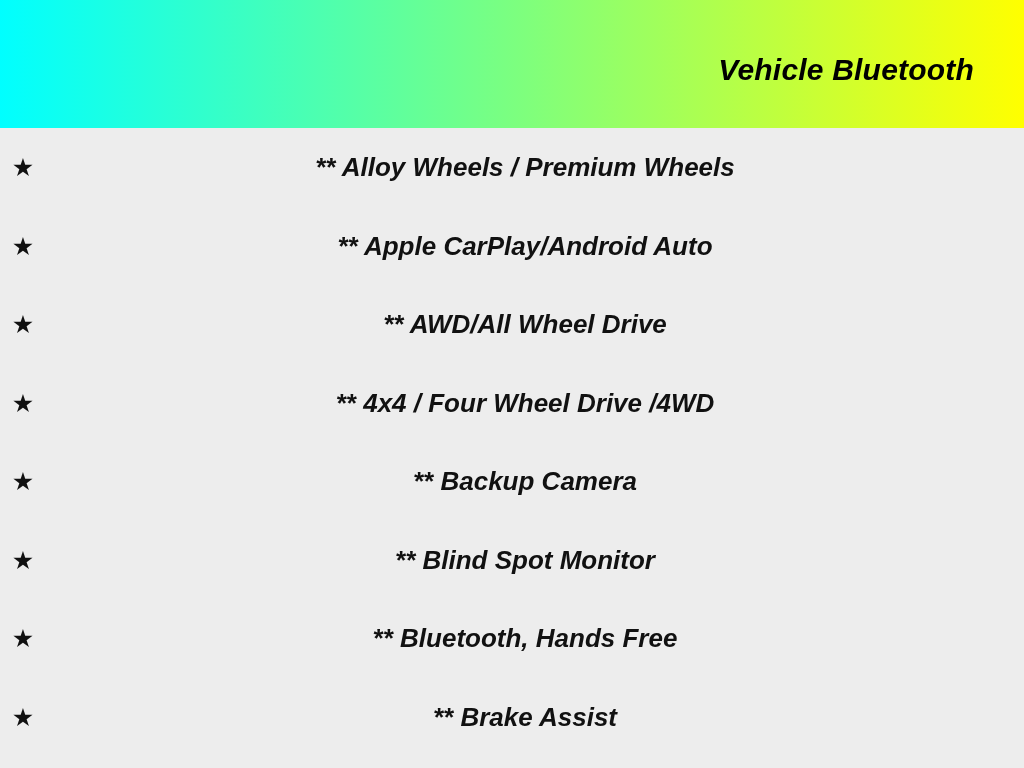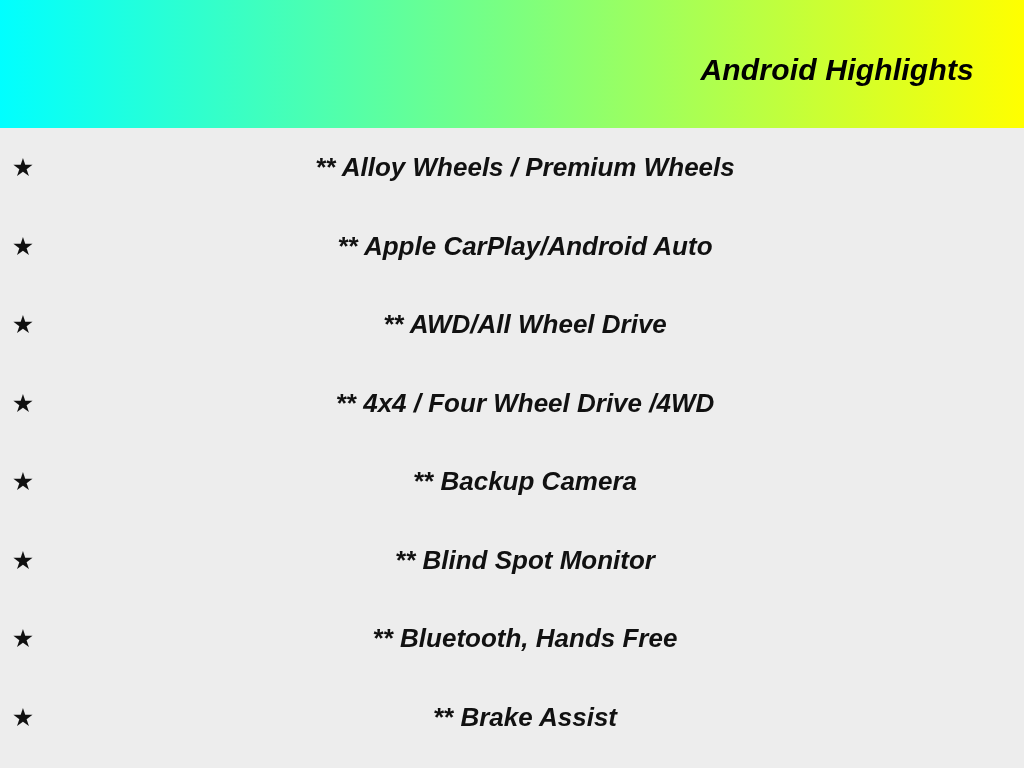--- a/index.html
+++ b/index.html
@@ -92,21 +92,21 @@
     line-height: 1.1;
     white-space: nowrap;
   }
 </style>
 </head>
 <body>
 
 <div id="page">
 
   <div class="header-banner">
-    <div class="header-title">Android Highlights</div>
+    <div class="header-title">Vehicle Bluetooth</div>
   </div>
 
   <ul class="highlights-list">
 
     <li class="highlight-row">
       <span class="bullet-star">★</span>
       <span class="highlight-label">** Alloy Wheels / Premium Wheels</span>
     </li>
 
     <li class="highlight-row">

